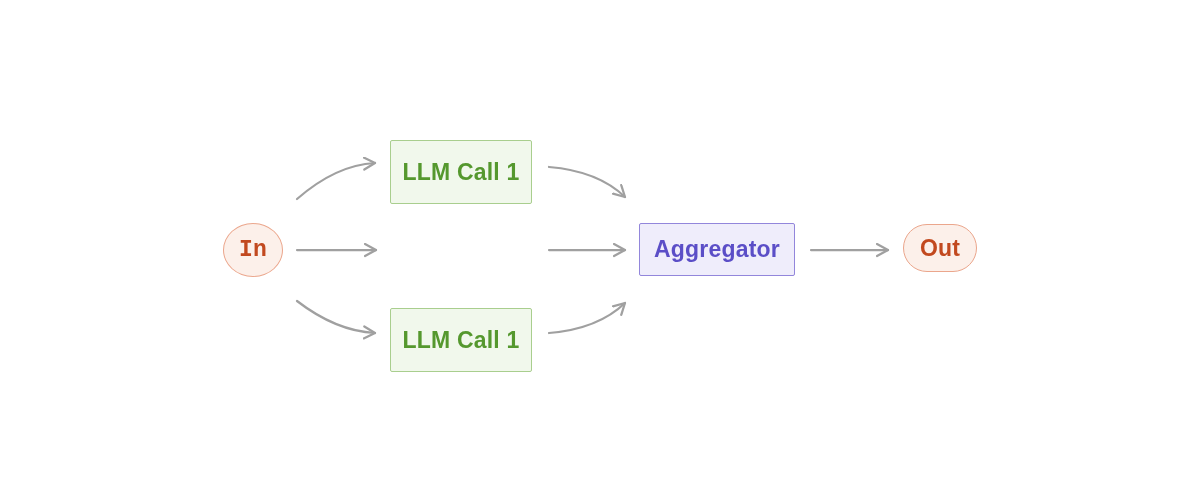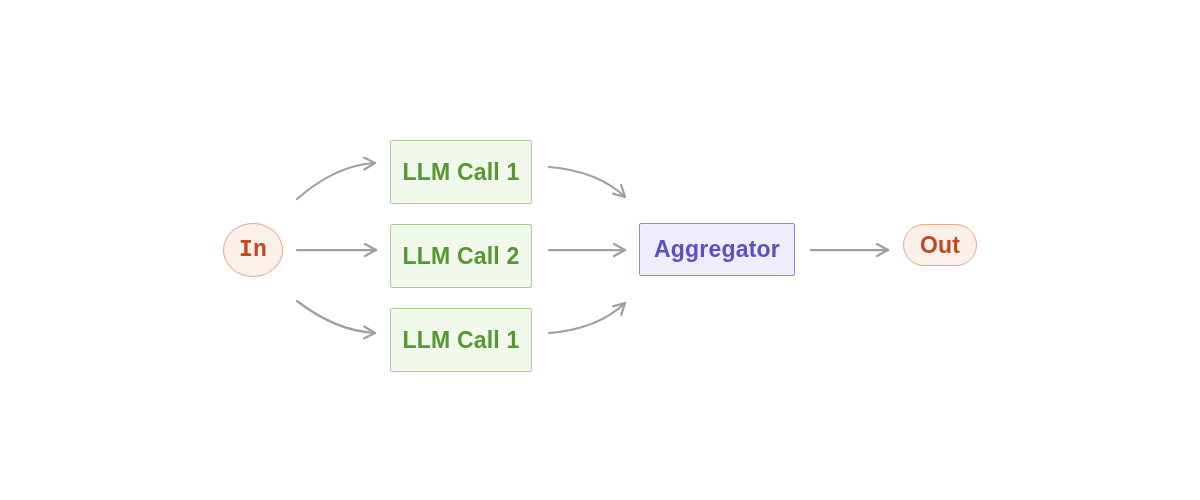--- a/index.html
+++ b/index.html
@@ -71,21 +71,21 @@
   .node-aggregator {
     left: 639px; top: 223px;
     width: 156px; height: 53px;
     border-radius: 2px;
     background: var(--aggregator-fill, #efedfb);
     border: 1.5px solid var(--aggregator-border, #9286db);
     color: var(--aggregator-text, #5b4ec7);
   }
   .node-out {
     left: 903px; top: 224px;
-    width: 74px; height: 42px;
+    width: 74px; height: 48px;
     border-radius: 26px;
     background: var(--in-out-fill, #fcf0ea);
     border: 1.5px solid var(--in-out-border, #eba68c);
     color: var(--in-out-text, #c2491f);
   }
 </style>
 </head>
 <body>
 
 <div class="canvas">
@@ -106,23 +106,20 @@
   </svg>
 
   <div class="node node-in">
     <span>In</span>
   </div>
 
   <div class="node node-llm node-llm-1">
     <span>LLM Call 1</span>
   </div>
 
-  <div class="node node-llm node-llm-2">
-    <span>LLM Call 2</span>
-  </div>
 
   <div class="node node-llm node-llm-3">
     <span>LLM Call 1</span>
   </div>
 
   <div class="node node-aggregator">
     <span>Aggregator</span>
   </div>
 
   <div class="node node-out">

